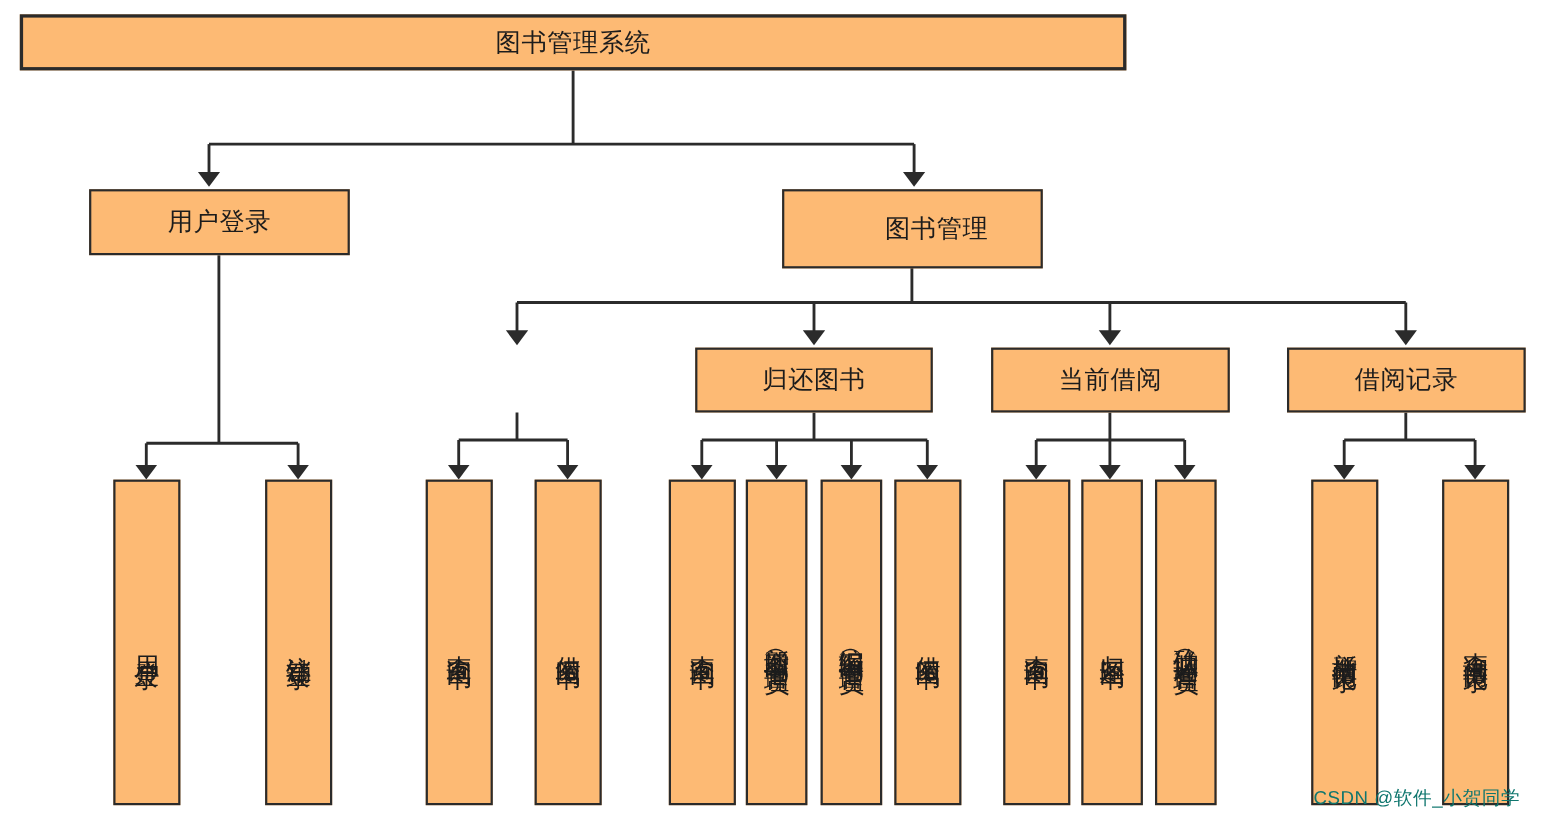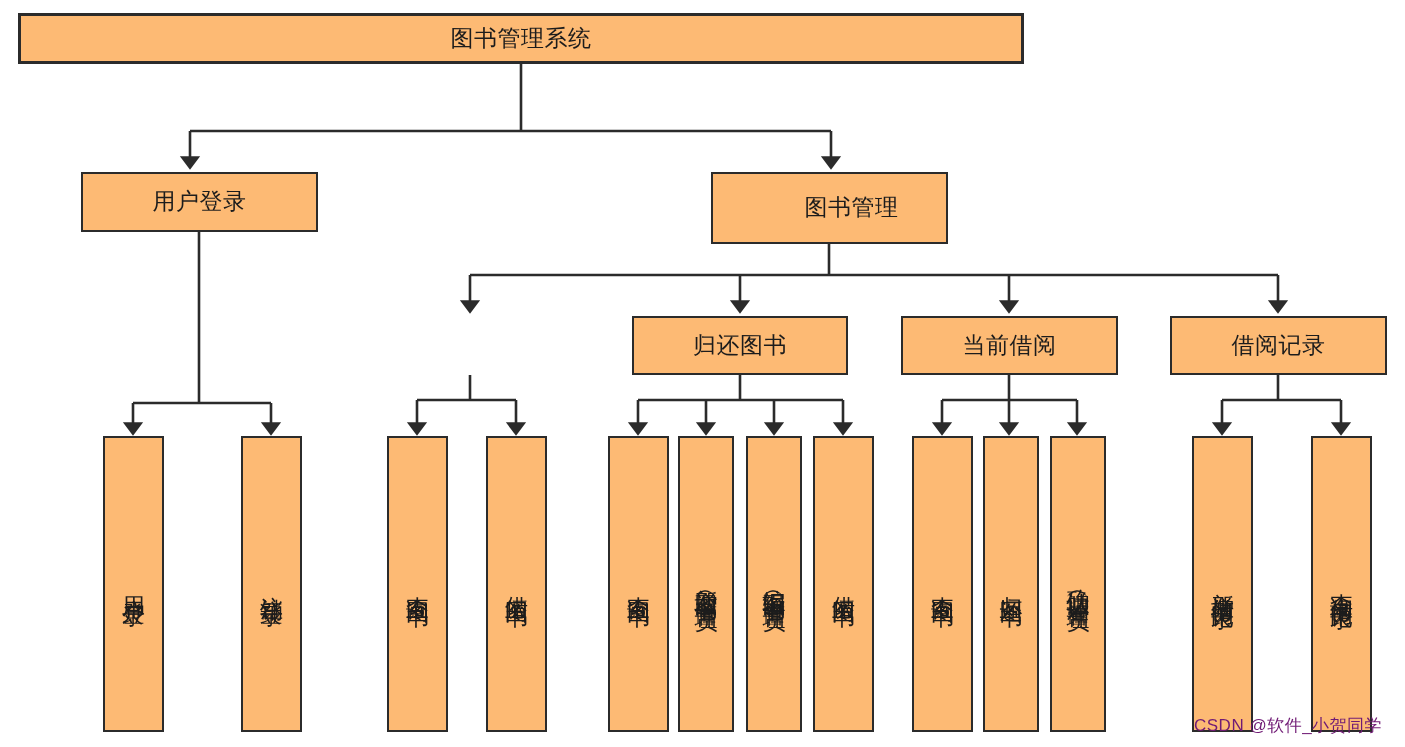--- a/index.html
+++ b/index.html
@@ -64,21 +64,21 @@
     font-size: 23px;
     line-height: 1.26;
     letter-spacing: 3px;
     white-space: nowrap;
   }
   .node.v.tall-text .node-label {
     letter-spacing: 3px;
   }
   .watermark {
     position: absolute;
-    color: #701a75;
+    color: #0f766e;
     font-size: 17px;
     white-space: nowrap;
     user-select: none;
     letter-spacing: 0.5px;
   }
 </style>
 </head>
 <body>
 
 <div id="diagram-root">

